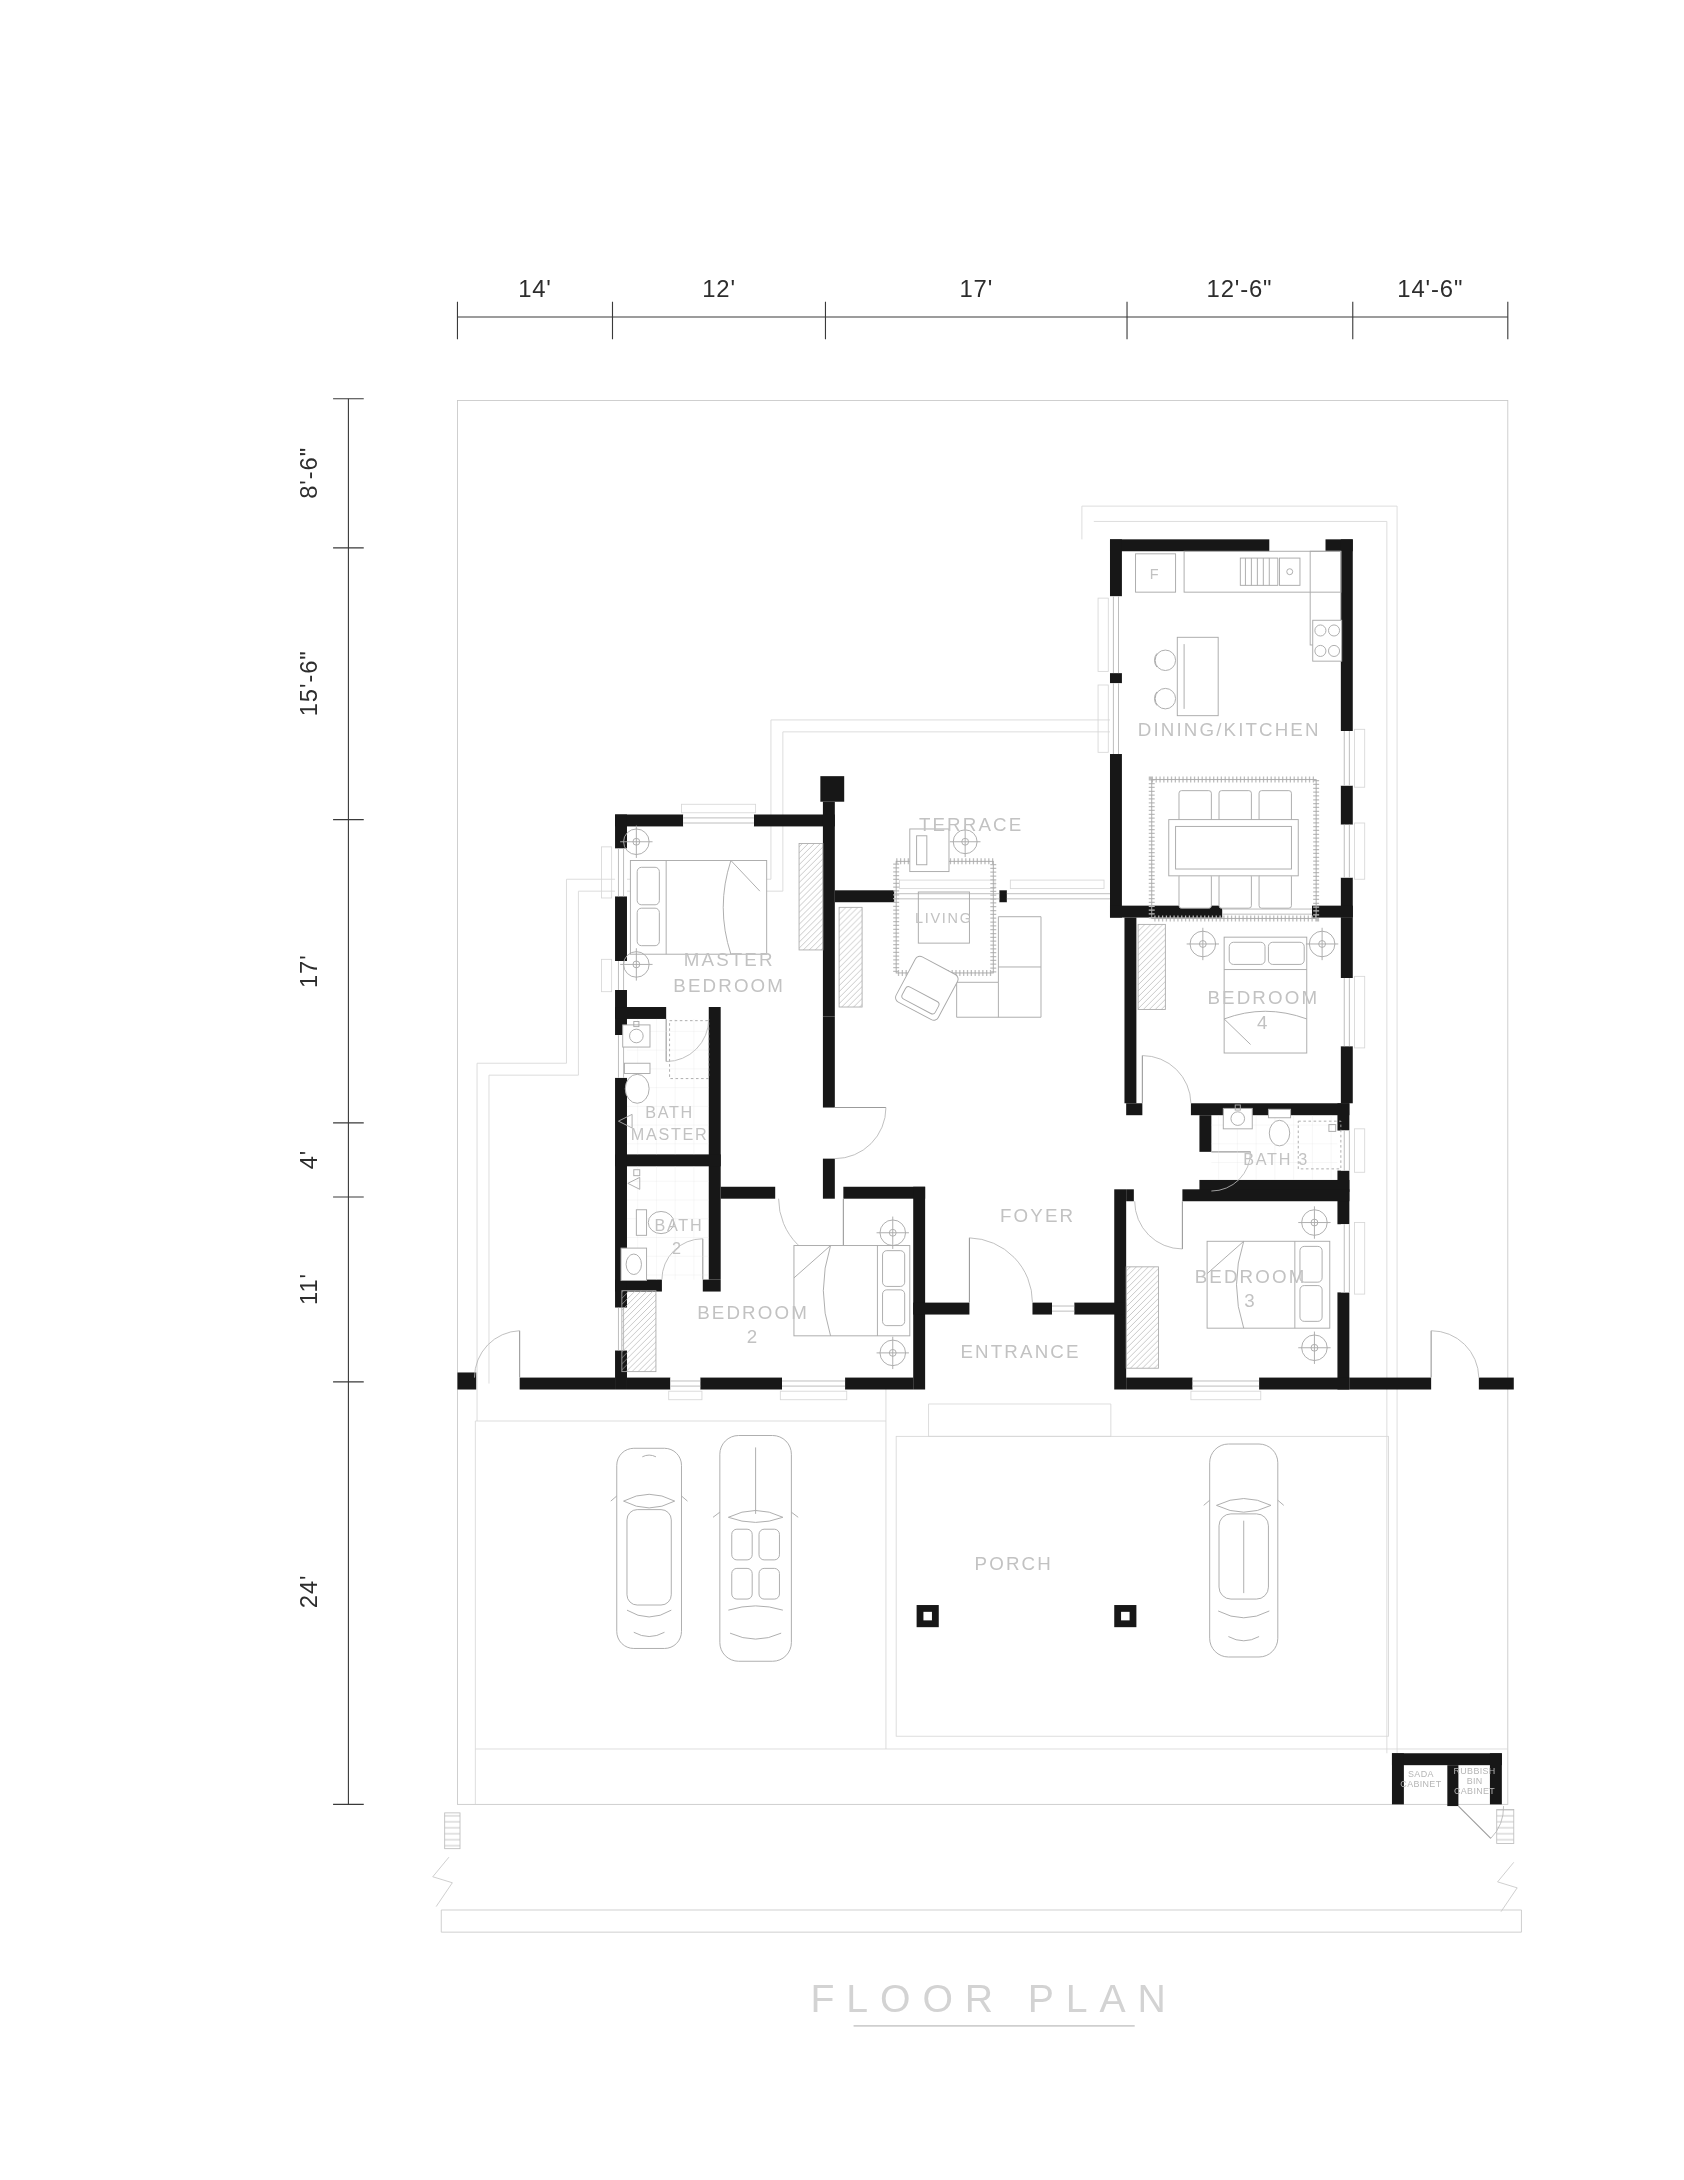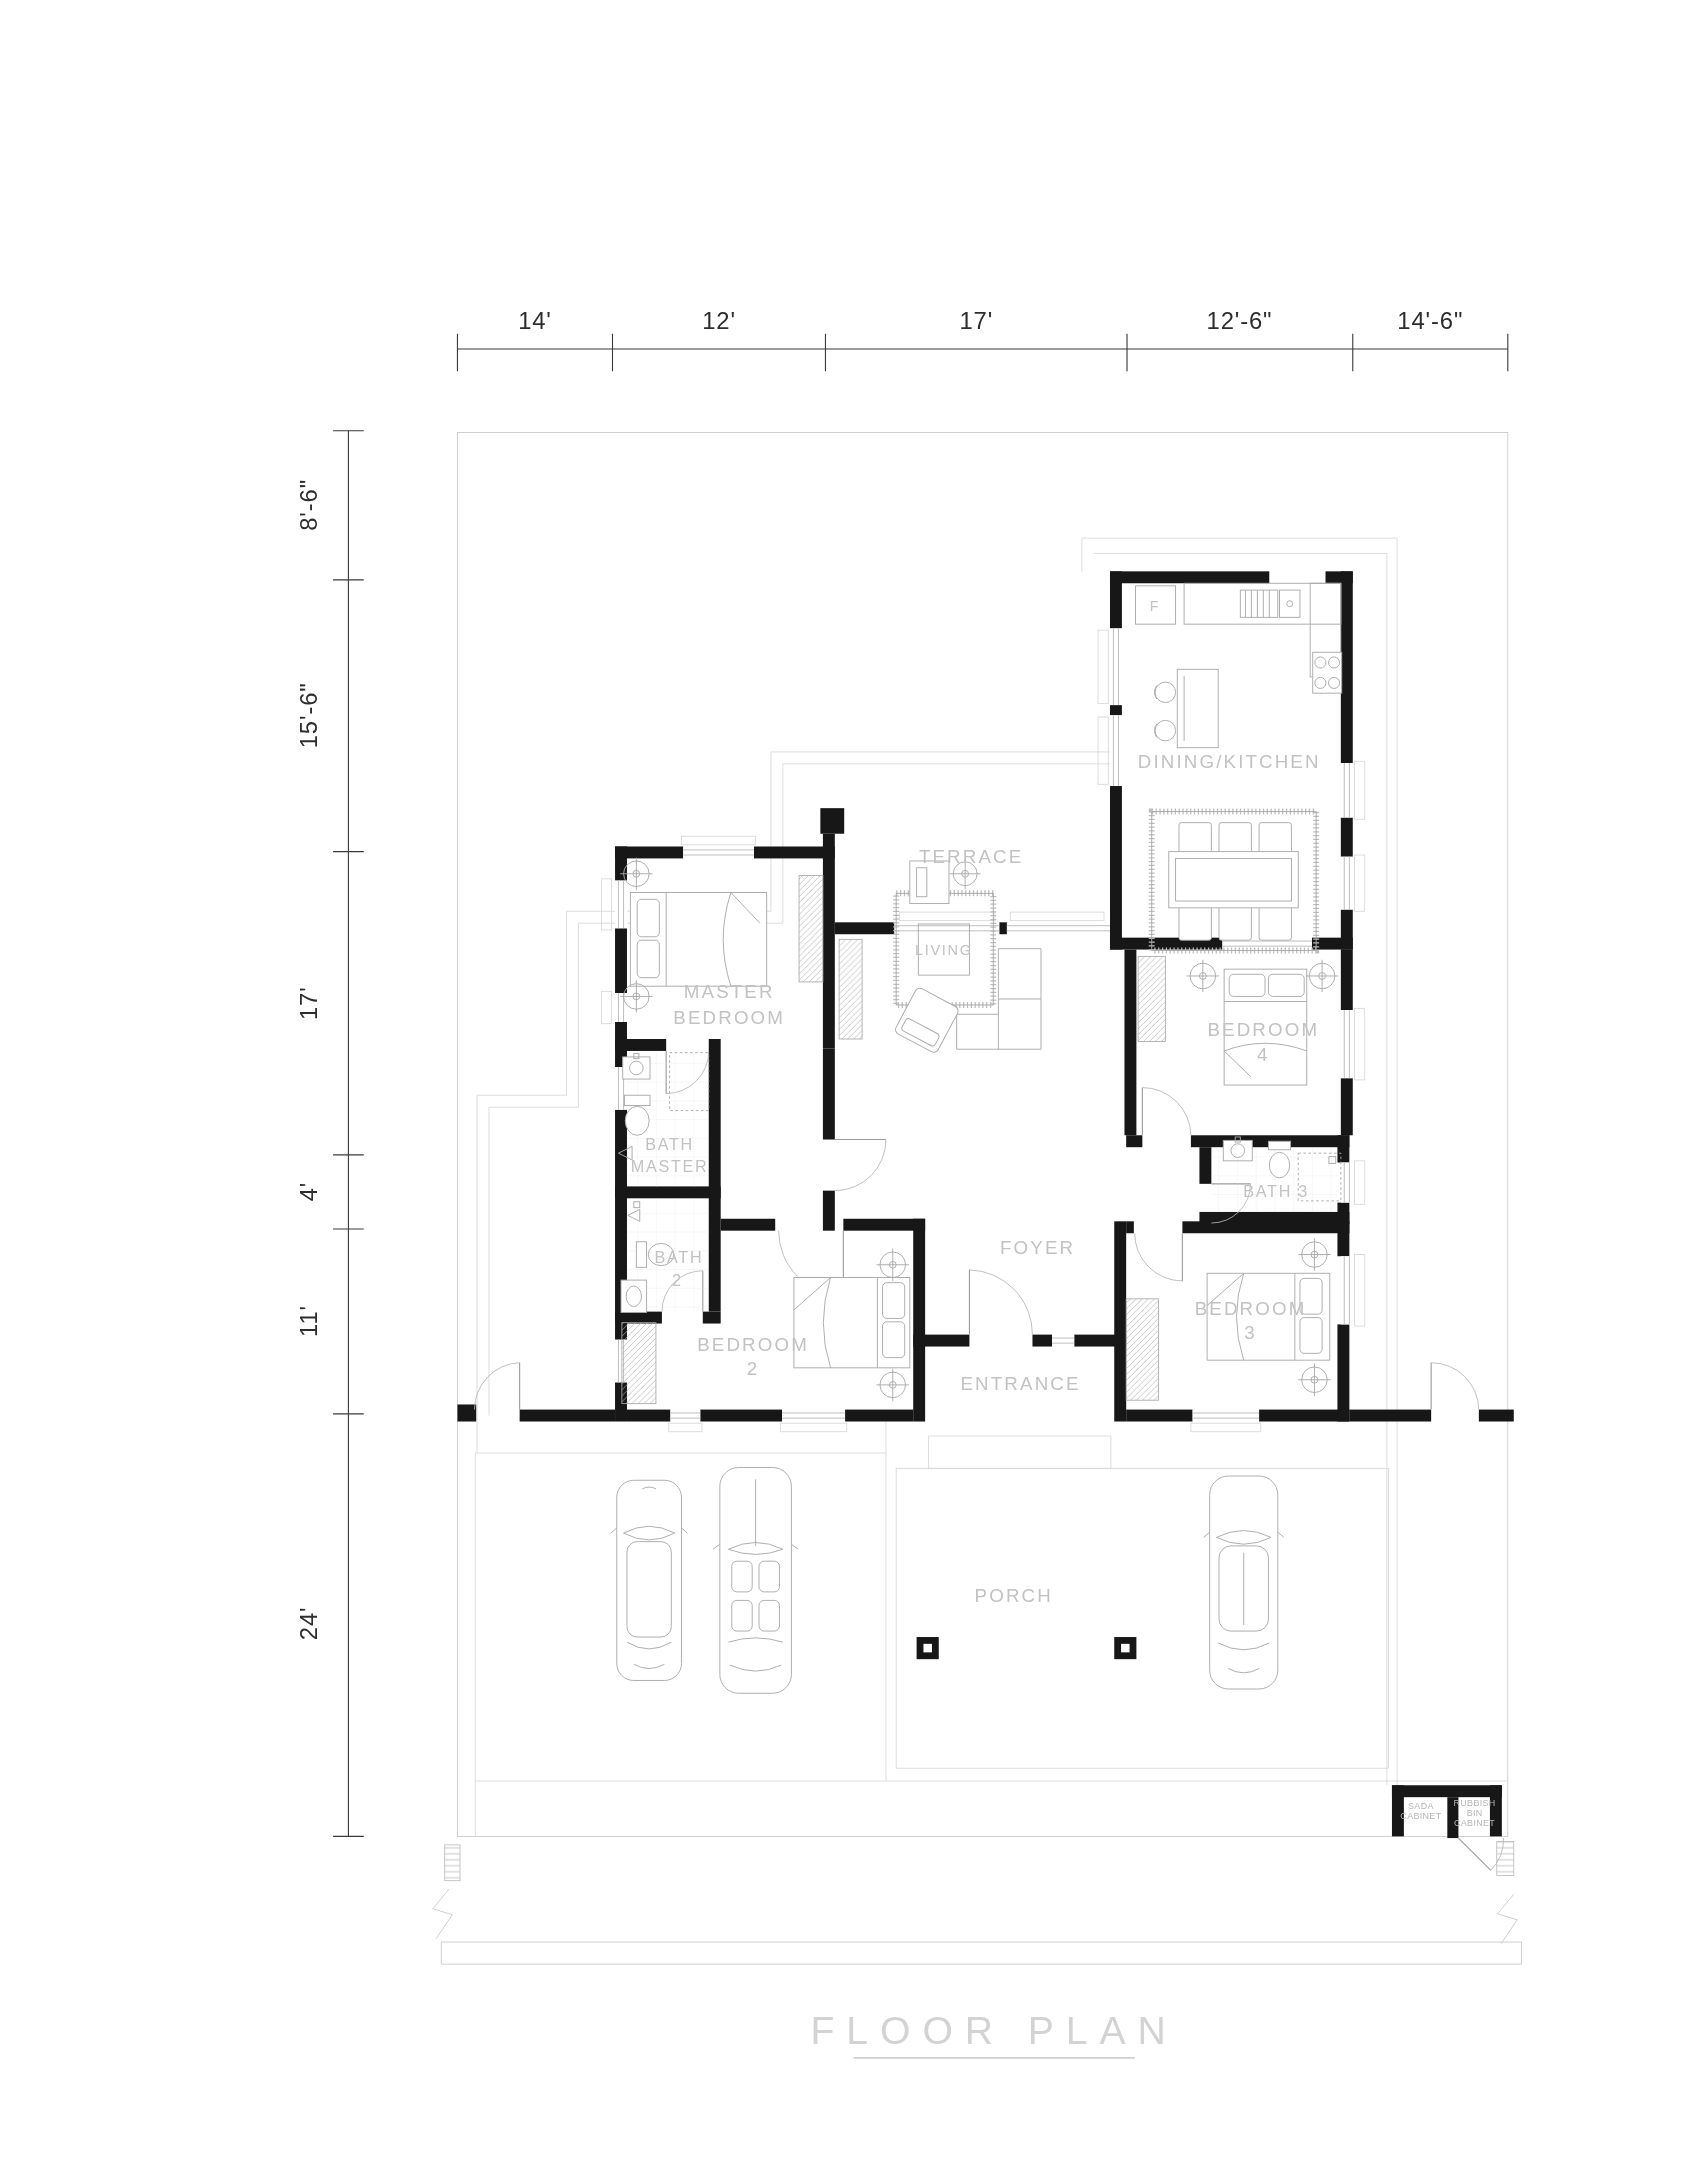--- a/index.html
+++ b/index.html
@@ -1,16 +1,16 @@
 <!DOCTYPE html>
 <html style="font-size:13.6px"><head>
 <meta charset="utf-8">
 <style>
   html,body{margin:0;padding:0;background:#ffffff;}
-  #stage{position:relative;width:1685px;height:2044px;background:#fff;overflow:hidden;margin-top:32px;}
+  #stage{position:relative;width:1685px;height:2044px;background:#fff;overflow:hidden;}
   svg{position:absolute;left:0;top:0;}
   svg text{font-family:"Liberation Sans","DejaVu Sans",sans-serif;text-anchor:middle;}
   .w{fill:#171717;stroke:none;}
   .f{fill:none;stroke:#a9a9a9;stroke-width:1.1;}
   .ff{fill:#ffffff;stroke:#a9a9a9;stroke-width:1.1;}
   .lt{fill:none;stroke:#d7d7d7;stroke-width:1;}
   .md{fill:none;stroke:#c7c7c7;stroke-width:1;}
   .wl{fill:none;stroke:#b3b3b3;stroke-width:1;}
   .win{fill:#ffffff;}
   .door{fill:none;stroke:#b5b5b5;stroke-width:1;}

